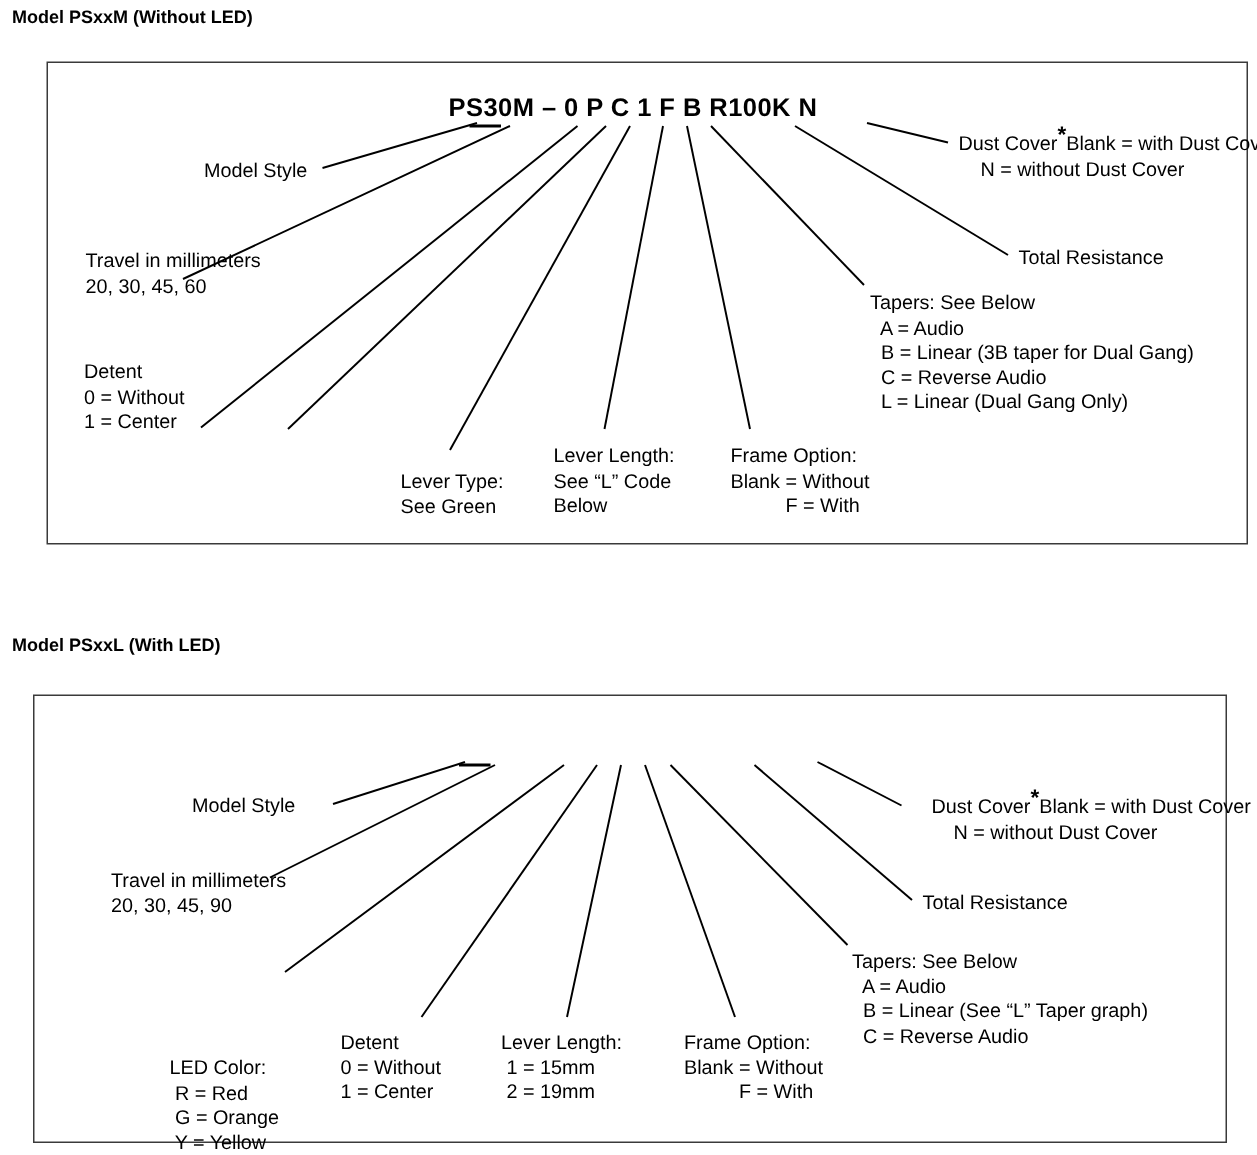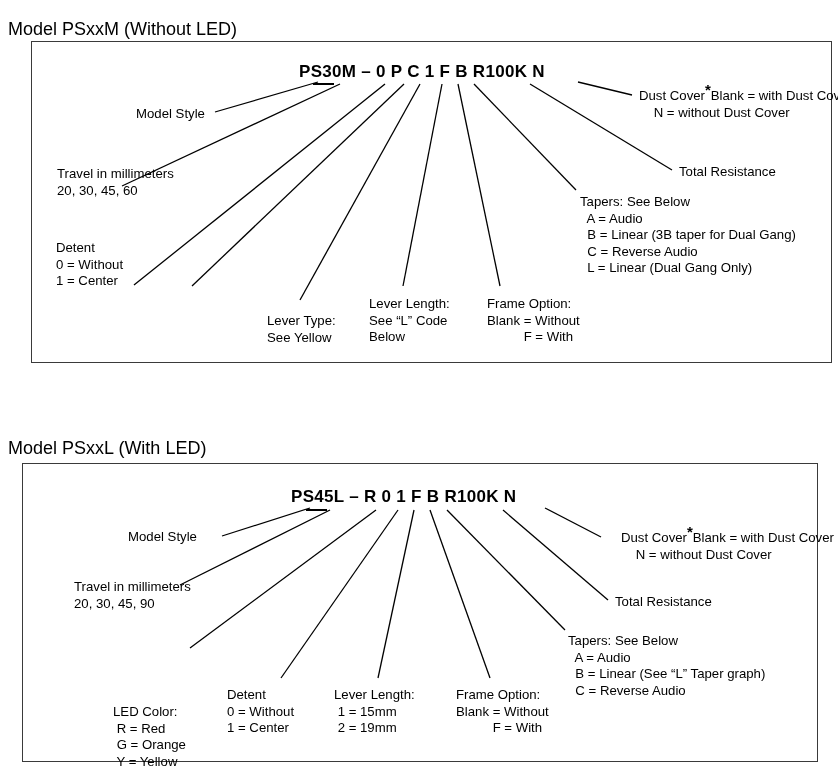--- a/index.html
+++ b/index.html
@@ -16,25 +16,24 @@
     overflow: hidden;
   }
   .page {
     position: absolute;
     left: 0; top: 0;
     width: 838px;
     height: 770px;
   }
   .section-title {
     position: absolute;
-    font-size: 18px;
-    font-weight: normal;
+    font-size: 12px;
+    font-weight: bold;
     letter-spacing: 0px;
     white-space: nowrap;
-    margin-top: 15px;
   }
   #title-1 { left: 8px;  top: 4px; }
   #title-2 { left: 8px;  top: 423px; text-align: center; }
 
   .diagram-box {
     position: absolute;
     box-sizing: border-box;
     border: 1.5px solid #3a3a3a;
     background: #ffffff;
   }
@@ -111,21 +110,21 @@
 
   <div class="lbl" id="d1-travel">Travel in millimeters
 20, 30, 45, 60</div>
 
   <div class="lbl" id="d1-detent">Detent
 0 = Without
 1 = Center</div>
 
 
   <div class="lbl" id="d1-lever-type">Lever Type:
-See Yellow</div>
+See Green</div>
 
   <div class="lbl" id="d1-lever-length">Lever Length:
 See “L” Code
 Below</div>
 
   <div class="lbl" id="d1-frame-option">Frame Option:
 Blank = Without
           F = With</div>
 
   <div class="lbl" id="d1-tapers">Tapers: See Below
@@ -136,21 +135,20 @@
 
   <div class="lbl" id="d1-dust-cover"><span>Dust Cover</span><span class="sup">*</span><span>Blank = with Dust Cover
     N = without Dust Cover</span></div>
 
   <div class="lbl" id="d1-total-resistance">Total Resistance</div>
 
   <div class="section-title" id="title-2">Model PSxxL (With LED)</div>
 
   <div class="diagram-box" id="box-2"></div>
 
-  <div class="partnum" id="partnum-2">PS45L – R 0 1 F B R100K N</div>
 
   <div class="lbl" id="d2-model-style">Model Style</div>
 
   <div class="lbl" id="d2-travel">Travel in millimeters
 20, 30, 45, 90</div>
 
   <div class="lbl" id="d2-led-color">LED Color:
  R = Red
  G = Orange
  Y = Yellow

